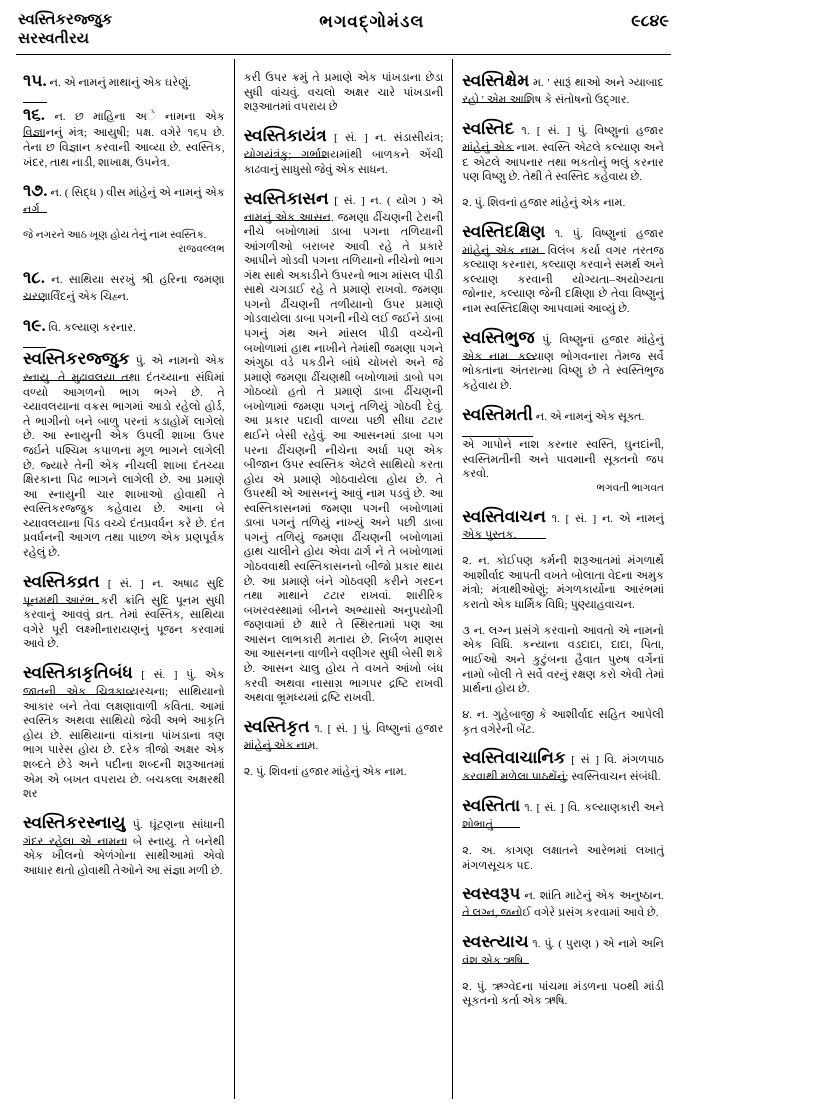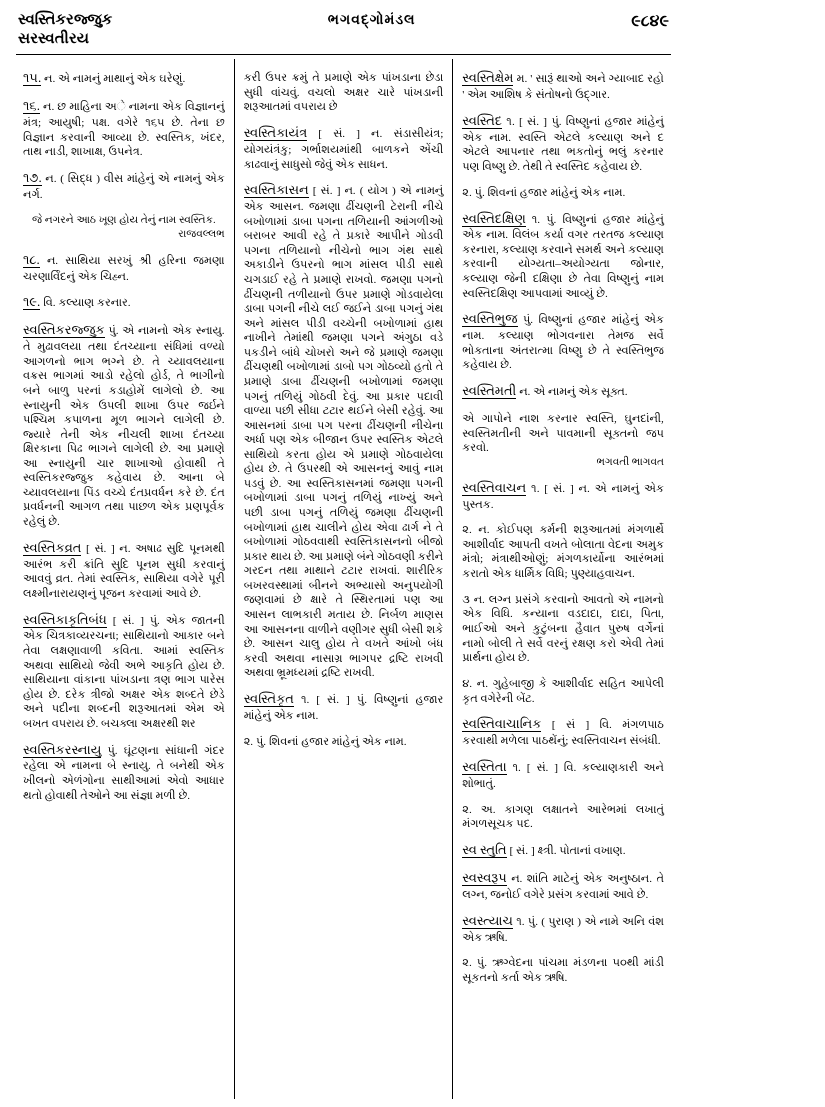--- a/index.html
+++ b/index.html
@@ -33,21 +33,21 @@
   }
   .hdr-left {
     font-size: 15px;
     font-weight: bold;
     line-height: 1.25;
     letter-spacing: 0px;
     white-space: pre-line;
     text-align: left;
   }
   .hdr-center {
-    font-size: 14px;
+    font-size: 17px;
     font-weight: bold;
     padding-top: 2px;
     letter-spacing: 1px;
   }
   .hdr-right {
     font-size: 16px;
     font-weight: bold;
     padding-top: 2px;
   }
   .rule {
@@ -65,31 +65,31 @@
     box-sizing: border-box;
     padding: 0 9px;
     font-size: 11.3px;
     line-height: 1.29;
     text-align: justify;
     overflow: hidden;
   }
   .col.mid { border-left: 1px solid #000; border-right: 1px solid #000; }
   .entry { margin-bottom: 2px; }
   .hw {
-    font-weight: normal;
-    font-size: 13px;
+    font-weight: bold;
+    font-size: 17px;
     border-bottom: 1.2px solid #000;
     display: inline;
-    padding-bottom: 0px;
+    padding-bottom: 12px;
   }
   .tail { display: inline; margin-top: 10px; }
   .verse {
     display: block;
     font-size: 10.6px;
-    text-align: center;
+    text-align: left;
     margin: 1px 0 1px 0;
     line-height: 1.25;
   }
   .rt { display: block; text-align: right; font-size: 10.5px; }
 </style>
 </head>
 <body>
 
 <div class="page">
 
@@ -132,20 +132,19 @@
         <p class="entry"><span class="hw">સ્વસ્તિભુજ</span><span class="tail"> પું. વિષ્ણુનાં હજાર માંહેનું એક નામ. કલ્યાણ ભોગવનારા તેમજ સર્વે ભોકતાના અંતરાત્મા વિષ્ણુ છે તે સ્વસ્તિભુજ કહેવાય છે.</span></p>
         <p class="entry"><span class="hw">સ્વસ્તિમતી</span><span class="tail"> ન. એ નામનું એક સૂક્ત.</span></p>
         <p class="entry"><span class="tail">એ ગાપોને નાશ કરનાર સ્વસ્તિ, ઘુનદાંની, સ્વસ્તિમતીની અને પાવમાની સૂક્તનો જપ કરવો.</span><span class="rt">ભગવતી ભાગવત</span></p>
         <p class="entry"><span class="hw">સ્વસ્તિવાચન</span><span class="tail"> ૧. [ સં. ]  ન. એ નામનું એક પુસ્તક.</span></p>
         <p class="entry"><span class="tail">૨. ન. કોઈપણ કર્મની શરૂઆતમાં મંગળાર્થે આશીર્વાદ આપતી વખતે બોલાતા વેદના અમુક મંત્રો; મંત્રાથીઓણું; મંગળકાર્યોના આરંભમાં કરાતો એક ધાર્મિક વિધિ; પુણ્યાહવાચન.</span></p>
         <p class="entry"><span class="tail">૩ ન. લગ્ન પ્રસંગે કરવાનો આવતો એ નામનો એક વિધિ. કન્યાના વડદાદા, દાદા, પિતા, ભાઈઓ અને કુટુંબના હૈવાત પુરુષ વર્ગેનાં નામો બોલી તે સર્વે વરનું રક્ષણ કરો એવી તેમાં પ્રાર્થના હોય છે.</span></p>
         <p class="entry"><span class="tail">૪. ન. ગુહેબાજી કે આશીર્વાદ સહિત આપેલી કૃત વગેરેની બેંટ.</span></p>
         <p class="entry"><span class="hw">સ્વસ્તિવાચાનિક</span><span class="tail"> [ સં ]  વિ. મંગળપાઠ કરવાથી મળેલા પાઠથેંનું; સ્વસ્તિવાચન સંબંધી.</span></p>
         <p class="entry"><span class="hw">સ્વસ્તિતા</span><span class="tail"> ૧. [ સં. ]  વિ. કલ્યાણકારી અને શોભાતું.</span></p>
         <p class="entry"><span class="tail">૨. અ. કાગણ લક્ષાતને આરેભમાં લખાતું મંગળસૂચક પદ.</span></p>
-        <p class="entry"><span class="hw">સ્વ સ્તુતિ</span><span class="tail"> [ સં. ]  ક્ષ્ત્રી. પોતાનાં વખાણ.</span></p>
         <p class="entry"><span class="hw">સ્વસ્વરૂપ</span><span class="tail"> ન. શાંતિ માટેનું એક અનુષ્ઠાન. તે લગ્ન, જનોઈ વગેરે પ્રસંગ કરવામાં આવે છે.</span></p>
         <p class="entry"><span class="hw">સ્વસ્ત્યાચ</span><span class="tail"> ૧. પું. ( પુરાણ ) એ નામે અનિ વંશ એક ઋષિ.</span></p>
         <p class="entry"><span class="tail">૨. પું. ઋગ્વેદના પાંચમા મંડળના ૫૦થી માંડી સૂકતનો કર્તા એક ઋષિ.</span></p>
       </div>
   </div>
 
 </div>
 
 </body></html>

